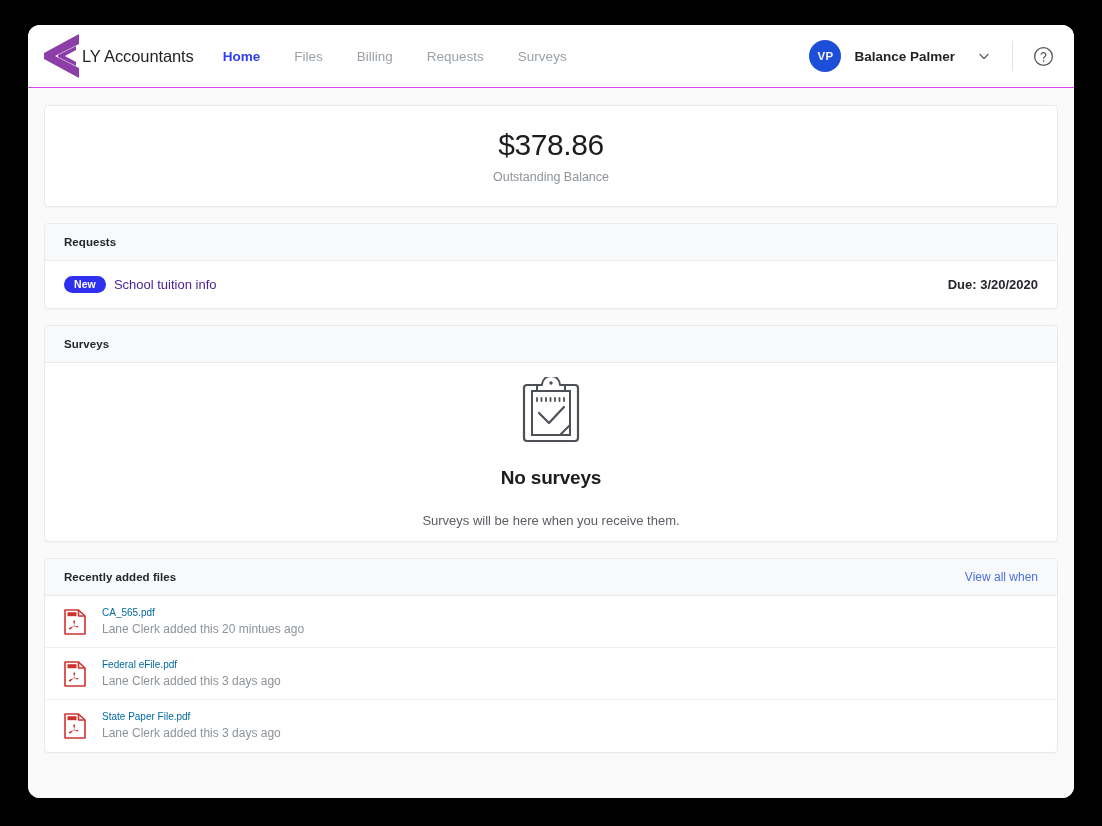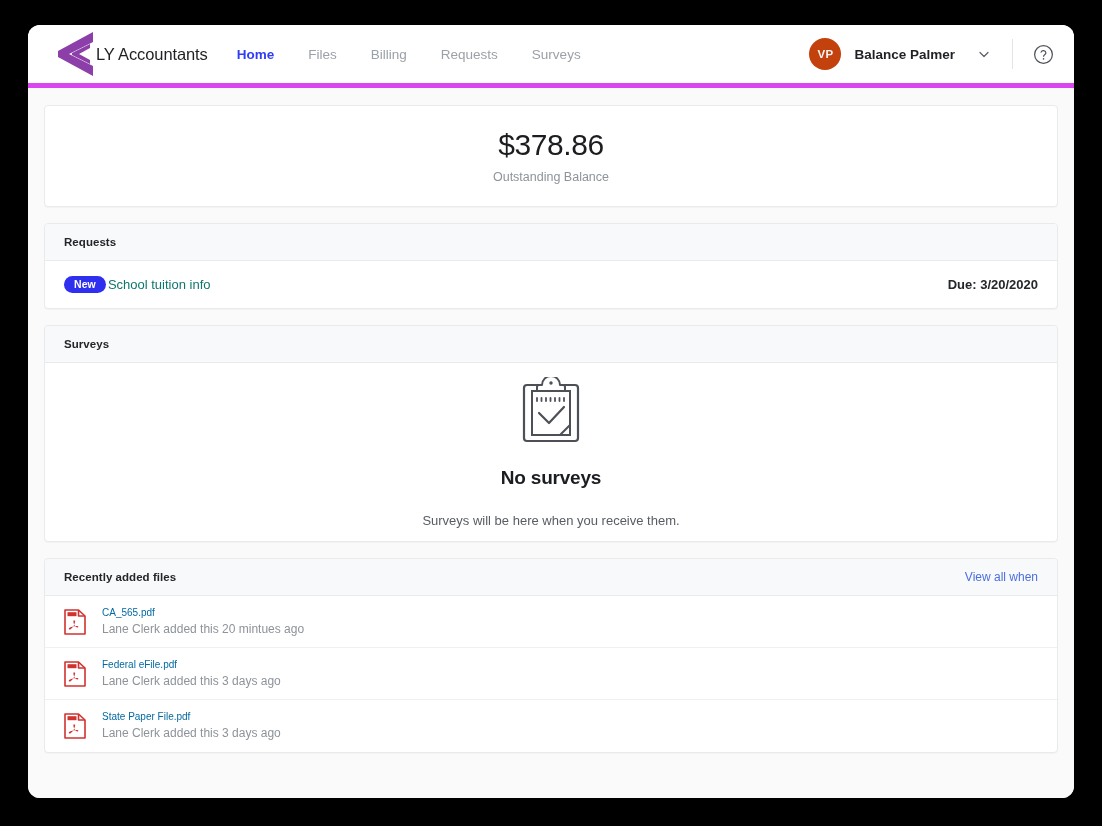--- a/index.html
+++ b/index.html
@@ -24,22 +24,22 @@
     overflow: hidden;
   }
 
   
   .topbar {
     position: relative;
     height: 63px;
     background: #ffffff;
     display: flex;
     align-items: center;
-    padding: 0 20px 0 27px;
-    border-bottom: 5px solid #d946ef;
+    padding: 0 20px 0 13px;
+    border-bottom: 1px solid #d946ef;
   }
 
   .brand {
     display: flex;
     align-items: center;
     gap: 7px;
     flex: 0 0 auto;
   }
   .brand-logo {
     width: 44px;
@@ -75,21 +75,21 @@
 
   .topbar-right {
     margin-left: auto;
     display: flex;
     align-items: center;
   }
   .avatar {
     width: 32px;
     height: 32px;
     border-radius: 50%;
-    background: #c2410c;
+    background: #1d4ed8;
     color: #f4f5f6;
     font-size: 11.5px;
     font-weight: bold;
     display: flex;
     align-items: center;
     justify-content: center;
     letter-spacing: 0.3px;
     flex: 0 0 auto;
   }
   .username {
@@ -185,22 +185,22 @@
     color: #ffffff;
     font-size: 10.5px;
     font-weight: bold;
     border-radius: 9px;
     padding: 3px 10px 4px;
     line-height: 1;
     letter-spacing: 0.1px;
   }
   .request-title {
     font-size: 13px;
-    color: #0f766e;
-    margin-left: 2px;
+    color: #4c1d95;
+    margin-left: 8px;
   }
   .request-due {
     margin-left: auto;
     font-size: 13px;
     font-weight: bold;
     color: #25272b;
   }
 
   
   .empty-state {

